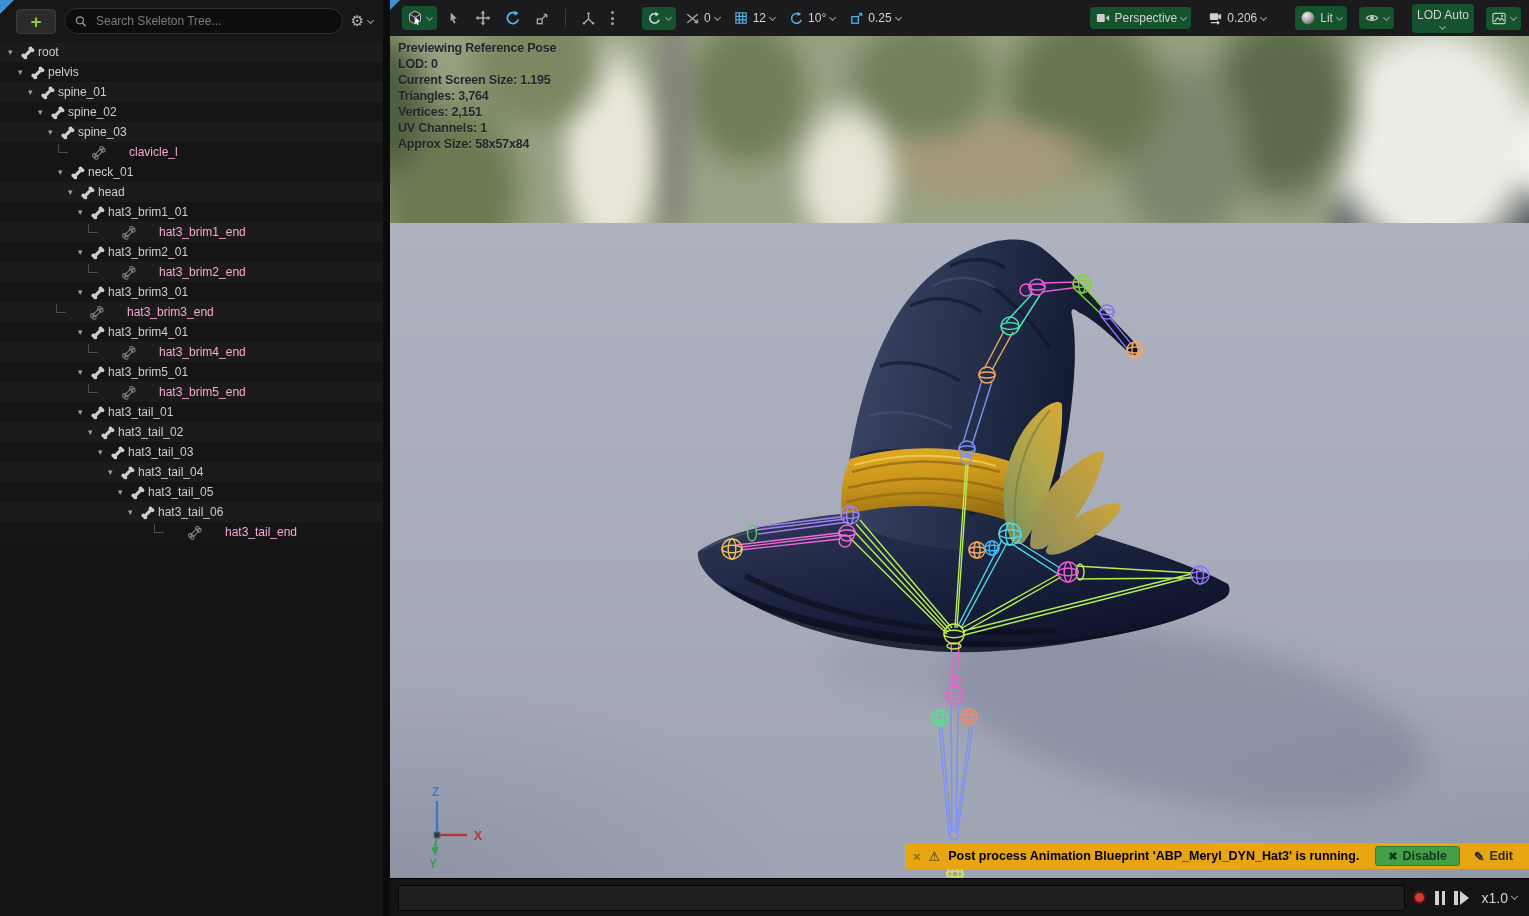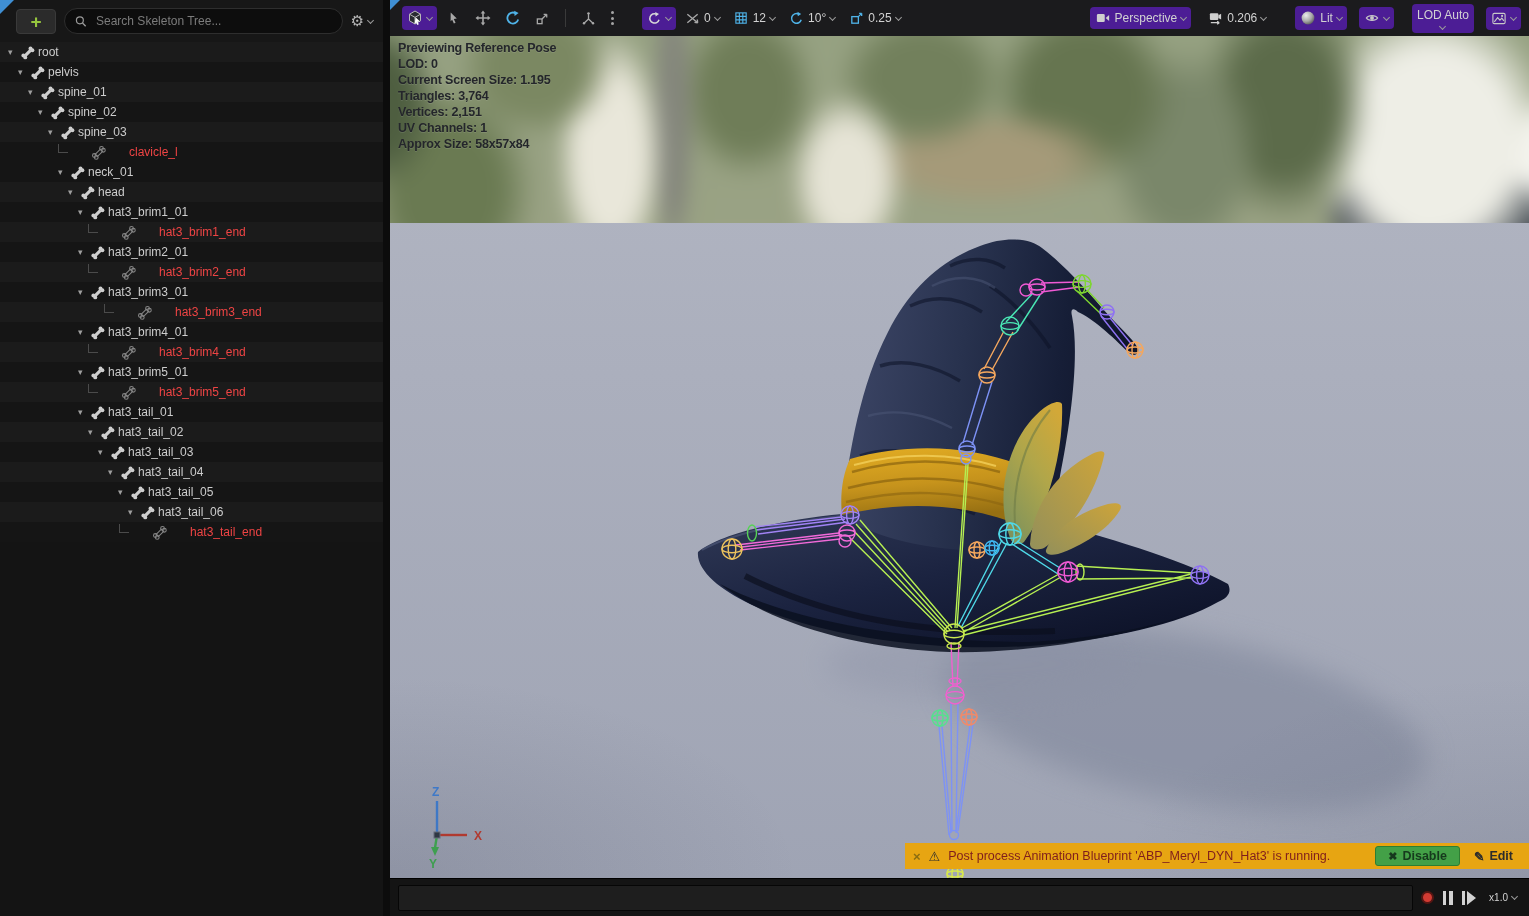--- a/index.html
+++ b/index.html
@@ -12,29 +12,29 @@
   .add-btn{width:40px;height:25px;background:#2b2b2b;border:1px solid #3a3a3a;border-radius:4px;display:flex;align-items:center;justify-content:center;color:#96c63e;font-size:19px;font-weight:bold;line-height:1;}
   .search-pill{flex:1;height:26px;background:#0d0d0d;border:1px solid #2e2e2e;border-radius:13px;display:flex;align-items:center;padding:0 10px;gap:7px;}
   .search-pill input{background:transparent;border:none;outline:none;color:#0ea5e9;font-size:12px;width:100%;font-family:"Liberation Sans",sans-serif;}
   .search-pill input::placeholder{color:#7c7c7c;}
   .gear-wrap{display:flex;align-items:center;gap:4px;color:#b5b5b5;font-size:15px;}
   .chev{width:5px;height:5px;border-right:1.5px solid #9b9b9b;border-bottom:1.5px solid #9b9b9b;transform:rotate(45deg);display:inline-block;flex:none;margin-top:-2px;}
   .name-hdr{height:22px;background:#202020;border-top:1px solid #0a0a0a;border-bottom:1px solid #0a0a0a;display:flex;align-items:center;padding-left:10px;font-size:12px;color:#c5c5c5;}
   .tree{flex:1;overflow:hidden;background:#141414;}
   .trow{height:20px;display:flex;align-items:center;font-size:12px;color:#cdcdcd;background:#1b1b1b;white-space:nowrap;}
   .trow.alt{background:#151515;}
-  .trow.dim{color:#ef4444;gap:20px;}
+  .trow.dim{color:#f9a8d4;gap:20px;}
   .exp{width:12px;flex:none;font-size:9px;color:#9f9f9f;text-align:left;}
   .elbow{width:10px;height:9px;border-left:1px solid #4b4b4b;border-bottom:1px solid #4b4b4b;margin-right:3px;flex:none;transform:translateY(-4px);}
   .bone{flex:none;margin-right:3px;}
   
   .vp{flex:1;display:flex;flex-direction:column;position:relative;background:#1b1b1d;border-left:7px solid #0c0c0c;}
   .vtbar{height:36px;background:#1b1b1d;display:flex;align-items:center;padding:0 8px;gap:4px;position:relative;flex:none;}
   .vtbtn{display:flex;align-items:center;gap:4px;padding:4px 5px;border-radius:4px;color:#cfcfcf;font-size:12px;flex:none;}
-  .pillbg{background:#4c1d95;}
+  .pillbg{background:#14532d;}
   .vsep{width:1px;height:18px;background:#3a3a3a;margin:0 6px;flex:none;}
   .kebab{display:flex;flex-direction:column;gap:2.5px;padding:0 6px;}
   .kebab i{width:3px;height:3px;border-radius:50%;background:#a5a5a5;}
   .spacer{flex:1;}
   .vlabel{font-size:12px;color:#d2d2d2;}
   
   .canvas{height:842px;position:relative;overflow:hidden;flex:none;
     background:linear-gradient(180deg,#b3b7c3 0%,#abafbd 40%,#9fa4b4 100%);}
   .canvas::after{content:"";position:absolute;inset:0;pointer-events:none;
     background:radial-gradient(60% 40% at 0% 100%,rgba(55,60,80,.16),transparent 60%),radial-gradient(60% 40% at 100% 100%,rgba(55,60,80,.12),transparent 60%);}
@@ -57,34 +57,34 @@
     radial-gradient(90px 70px at 93% 88%,#3e464e 0 45%,transparent 75%),
     radial-gradient(60px 50px at 83% 85%,#2e363e 0 45%,transparent 75%),
     radial-gradient(80px 90px at 98% 65%,#fbfbf6 0 50%,transparent 80%),
     linear-gradient(180deg,#95a181,#9aa284);}
   .scene{position:absolute;inset:0;}
   .stats{position:absolute;top:4px;left:8px;font-size:12.5px;font-weight:bold;color:#24262b;line-height:16px;letter-spacing:-0.2px;text-shadow:0 1px 0 rgba(255,255,255,0.10);}
   
   .warnbar{position:absolute;right:0;bottom:9px;width:624px;height:26px;background:#e7a512;display:flex;align-items:center;gap:8px;padding:0 10px 0 8px;z-index:5;}
   .warn-close{color:#8a6d12;font-size:13px;font-weight:bold;line-height:1;}
   .warn-tri{color:#2c2c2c;font-size:13px;line-height:1;}
-  .warn-msg{color:#7f1d1d;font-size:12.5px;font-weight:normal;white-space:nowrap;flex:1;}
+  .warn-msg{color:#000000;font-size:12.5px;font-weight:bold;white-space:nowrap;flex:1;}
   .disable-btn{background:#43a047;border:1px solid #2e7d32;border-radius:3px;height:20px;display:flex;align-items:center;gap:5px;padding:0 12px;color:#163a1d;font-size:12.5px;font-weight:bold;}
   .edit-btn{display:flex;align-items:center;gap:5px;color:#2c2c2c;font-size:12.5px;font-weight:bold;padding:0 6px;}
   
   .timeline{height:38px;background:#141414;border-top:1px solid #000;display:flex;align-items:center;padding:0 8px;gap:8px;flex:none;}
   .scrubber{flex:1;height:26px;background:#1e1e1e;border:1px solid #060606;border-radius:2px;}
   .tctrl{display:flex;align-items:center;gap:9px;padding-right:4px;}
   .rec{width:13px;height:13px;border-radius:50%;background:#d23b33;border:2.5px solid #551613;}
   .pause{display:flex;gap:3px;}
   .pause i{width:3.5px;height:14px;background:#d2d2d2;}
   .step{display:flex;align-items:center;gap:2px;}
   .step i{width:3.5px;height:14px;background:#d2d2d2;}
   .step b{width:0;height:0;border-left:9px solid #d2d2d2;border-top:7px solid transparent;border-bottom:7px solid transparent;}
-  .speed{font-size:10px;color:#d2d2d2;display:flex;align-items:center;gap:4px;margin-left:4px;}
+  .speed{font-size:14px;color:#d2d2d2;display:flex;align-items:center;gap:4px;margin-left:4px;}
 </style>
 </head>
 <body>
 
 <div class="app">
 
   <aside class="skel">
     <div class="corner-tri"></div>
     <div class="skel-top">
       <div class="add-btn">
@@ -265,21 +265,21 @@
             <g fill="#cfcfcf">
               <circle cx="11.2" cy="3.6" r="2.1"></circle>
               <circle cx="13.2" cy="5.6" r="2.1"></circle>
               <circle cx="3.6" cy="11.2" r="2.1"></circle>
               <circle cx="5.6" cy="13.2" r="2.1"></circle>
               <path d="M4.4 10 L10 4.4 L12.4 6.8 L6.8 12.4 Z"></path>
             </g>
           </svg>
           <span class="tlabel">hat3_brim3_01</span>
         </div>
-        <div class="trow dim" style="padding-left: 104px;">
+        <div class="trow dim" style="padding-left: 56px;">
           <span class="elbow"></span>
           <svg class="bone" width="15" height="15" viewBox="0 0 16 16">
             <g fill="none" stroke="#868686" stroke-width="1.1">
               <circle cx="11.2" cy="3.6" r="2"></circle>
               <circle cx="13.2" cy="5.6" r="2"></circle>
               <circle cx="3.6" cy="11.2" r="2"></circle>
               <circle cx="5.6" cy="13.2" r="2"></circle>
               <path d="M4.4 10 L10 4.4 L12.4 6.8 L6.8 12.4 Z"></path>
             </g>
           </svg>
@@ -408,21 +408,21 @@
             <g fill="#cfcfcf">
               <circle cx="11.2" cy="3.6" r="2.1"></circle>
               <circle cx="13.2" cy="5.6" r="2.1"></circle>
               <circle cx="3.6" cy="11.2" r="2.1"></circle>
               <circle cx="5.6" cy="13.2" r="2.1"></circle>
               <path d="M4.4 10 L10 4.4 L12.4 6.8 L6.8 12.4 Z"></path>
             </g>
           </svg>
           <span class="tlabel">hat3_tail_06</span>
         </div>
-        <div class="trow alt dim" style="padding-left: 119px;">
+        <div class="trow alt dim" style="padding-left: 68px; justify-content: center;">
           <span class="elbow"></span>
           <svg class="bone" width="15" height="15" viewBox="0 0 16 16">
             <g fill="none" stroke="#868686" stroke-width="1.1">
               <circle cx="11.2" cy="3.6" r="2"></circle>
               <circle cx="13.2" cy="5.6" r="2"></circle>
               <circle cx="3.6" cy="11.2" r="2"></circle>
               <circle cx="5.6" cy="13.2" r="2"></circle>
               <path d="M4.4 10 L10 4.4 L12.4 6.8 L6.8 12.4 Z"></path>
             </g>
           </svg>

